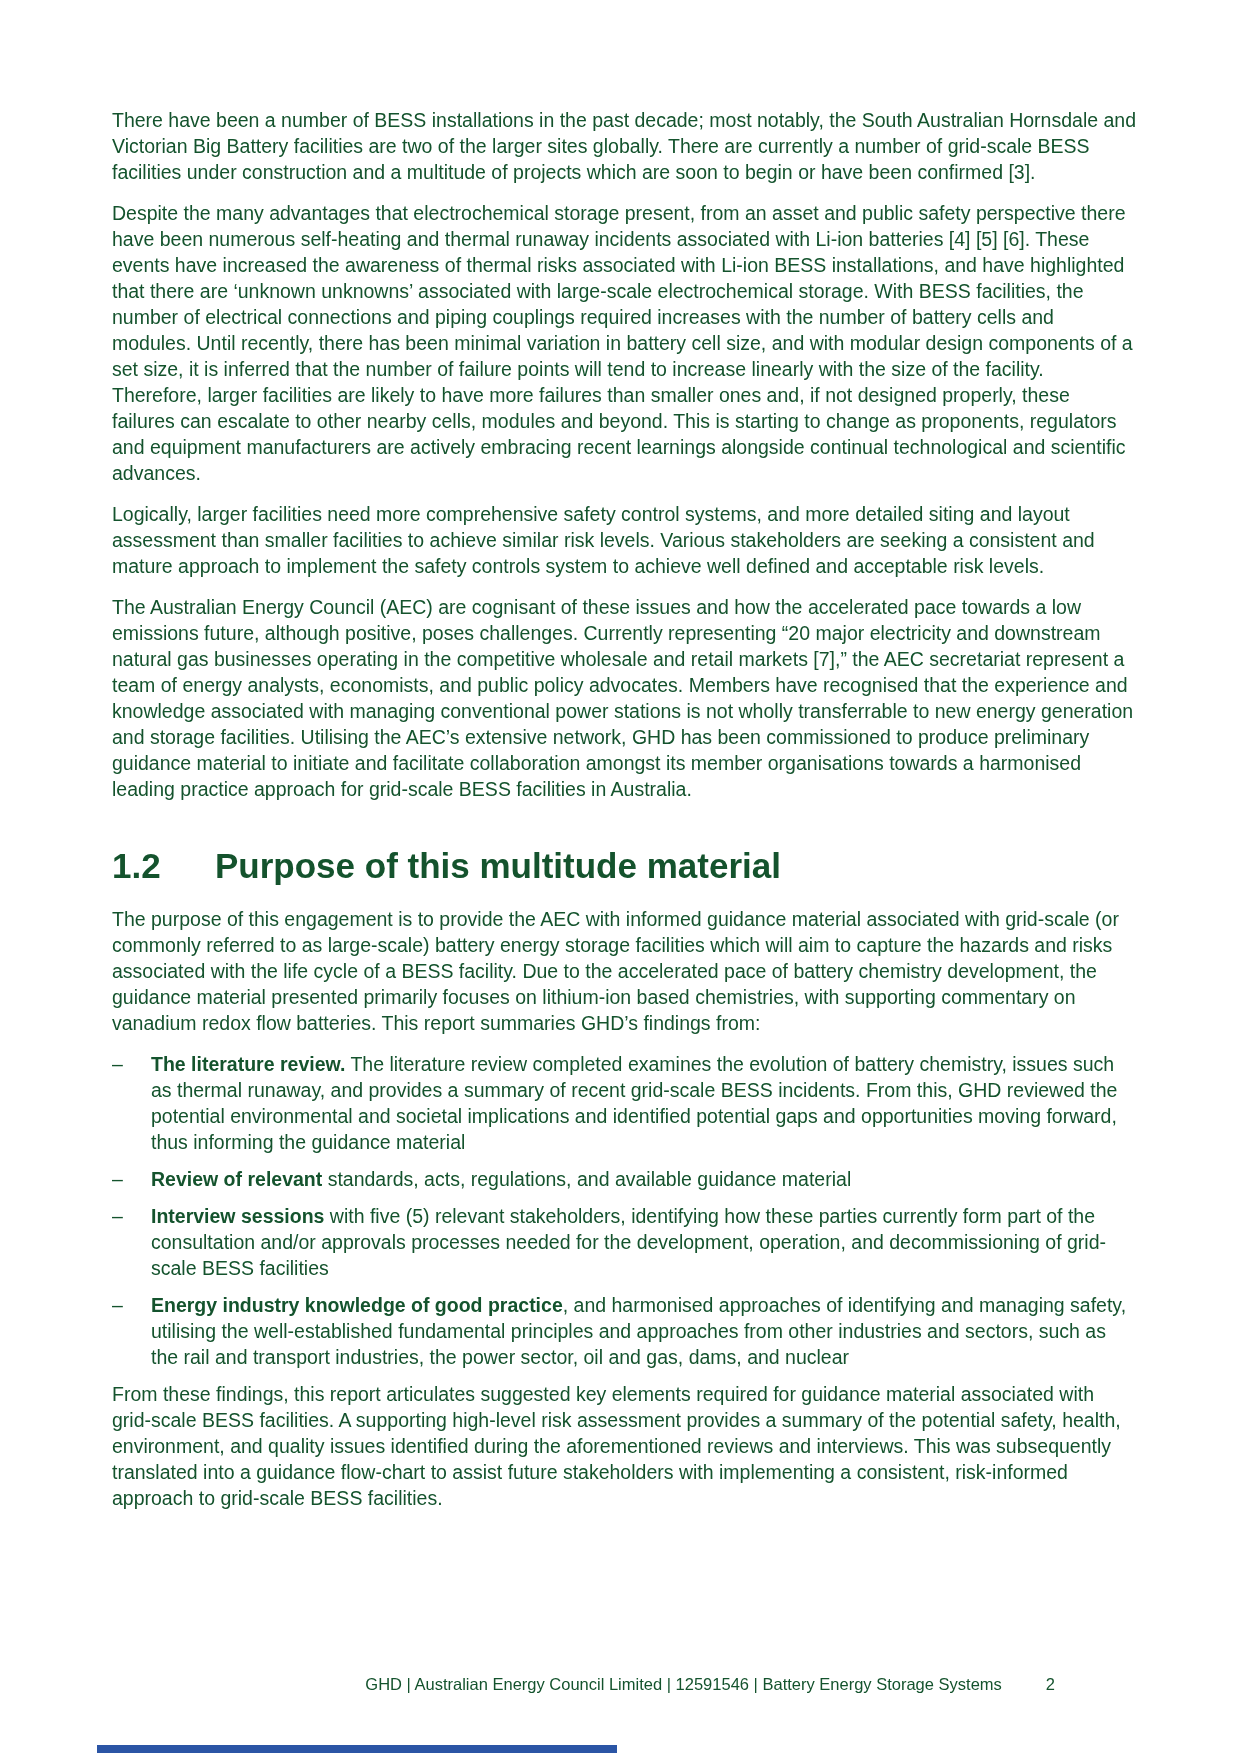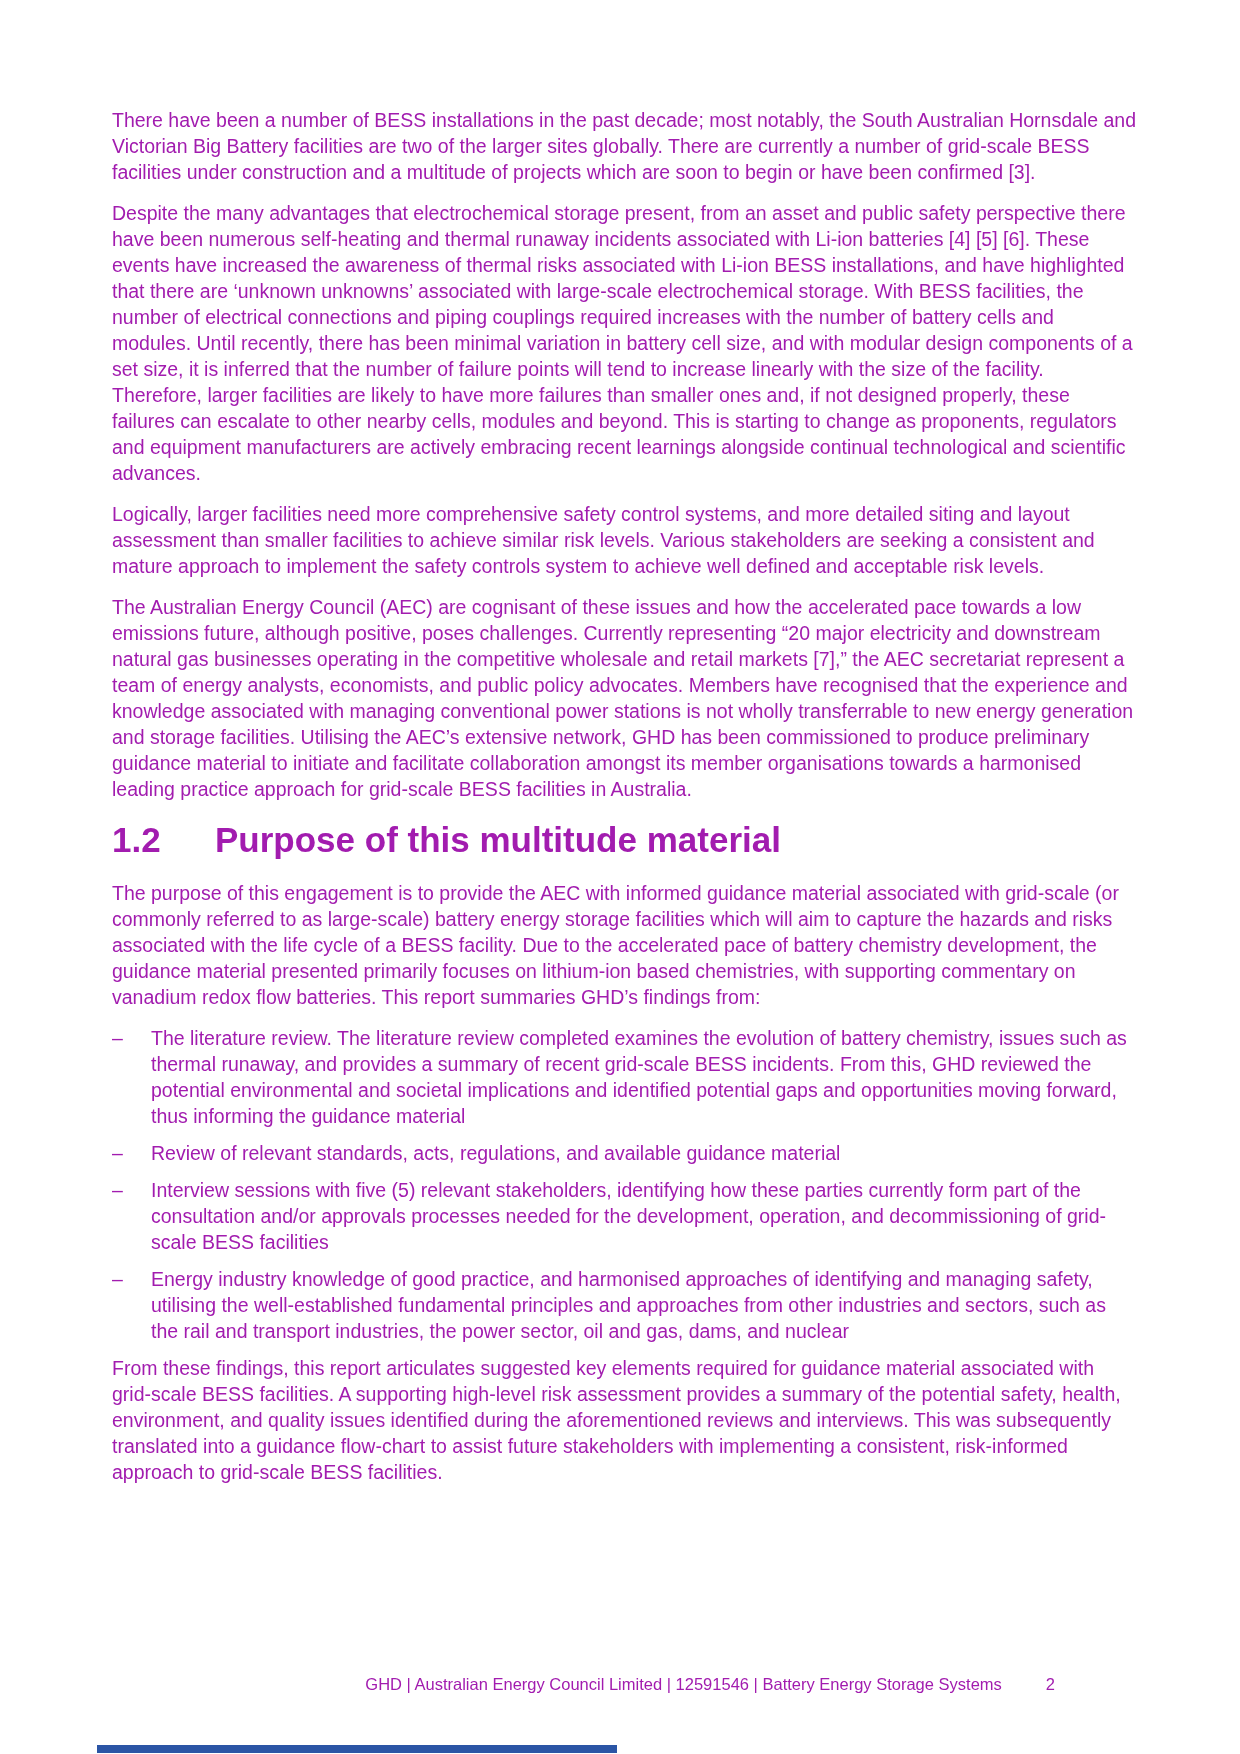--- a/index.html
+++ b/index.html
@@ -1,55 +1,55 @@
 <!DOCTYPE html>
 <html><head>
 <meta charset="utf-8">
 <style>
   html, body { margin: 0; padding: 0; background: #ffffff; }
   .page {
     position: relative;
     width: 1240px;
     height: 1754px;
     background: #ffffff;
-    color: #a21caf;
+    color: #14532d;
     font-family: "Liberation Sans", sans-serif;
     overflow: hidden;
   }
   .content {
     position: absolute;
     left: 112px;
     top: 107px;
     width: 1026px;
   }
   p.body-par {
     font-size: 19.5px;
     line-height: 26px;
     margin: 0 0 15px 0;
     text-align: left;
   }
   .section-heading {
     display: flex;
     align-items: baseline;
     font-size: 35px;
     font-weight: bold;
-    margin: 18px 0 20px 0;
+    margin: 44px 0 20px 0;
     letter-spacing: 0px;
   }
   .heading-number { width: 103px; flex: none; }
   .bullet-list { margin: 0 0 8px 0; }
   .bullet-item {
     display: flex;
     font-size: 19.5px;
     line-height: 26px;
     margin: 0 0 11px 0;
   }
   .bullet-marker { width: 39px; flex: none; }
   .bullet-text { flex: 1; }
-  .bold-lead { font-weight: normal; }
+  .bold-lead { font-weight: bold; }
   .page-footer {
     position: absolute;
     top: 1649px;
     left: 0;
     right: 185px;
     display: flex;
     justify-content: flex-end;
     align-items: baseline;
     font-size: 16.5px;
     line-height: 22px;

